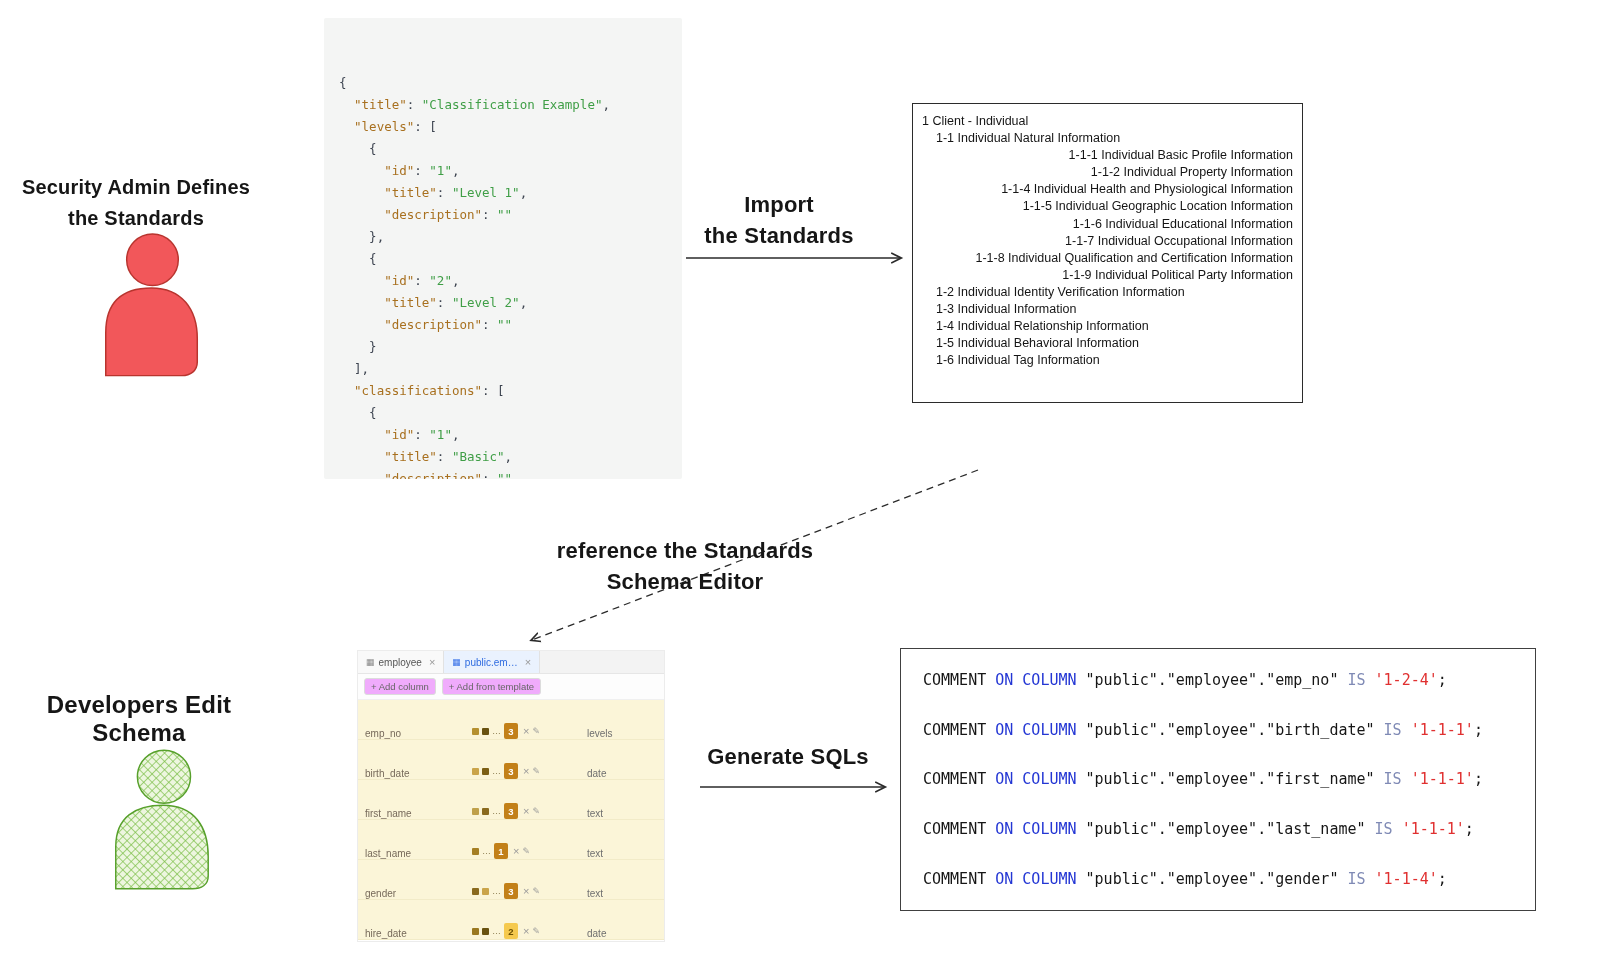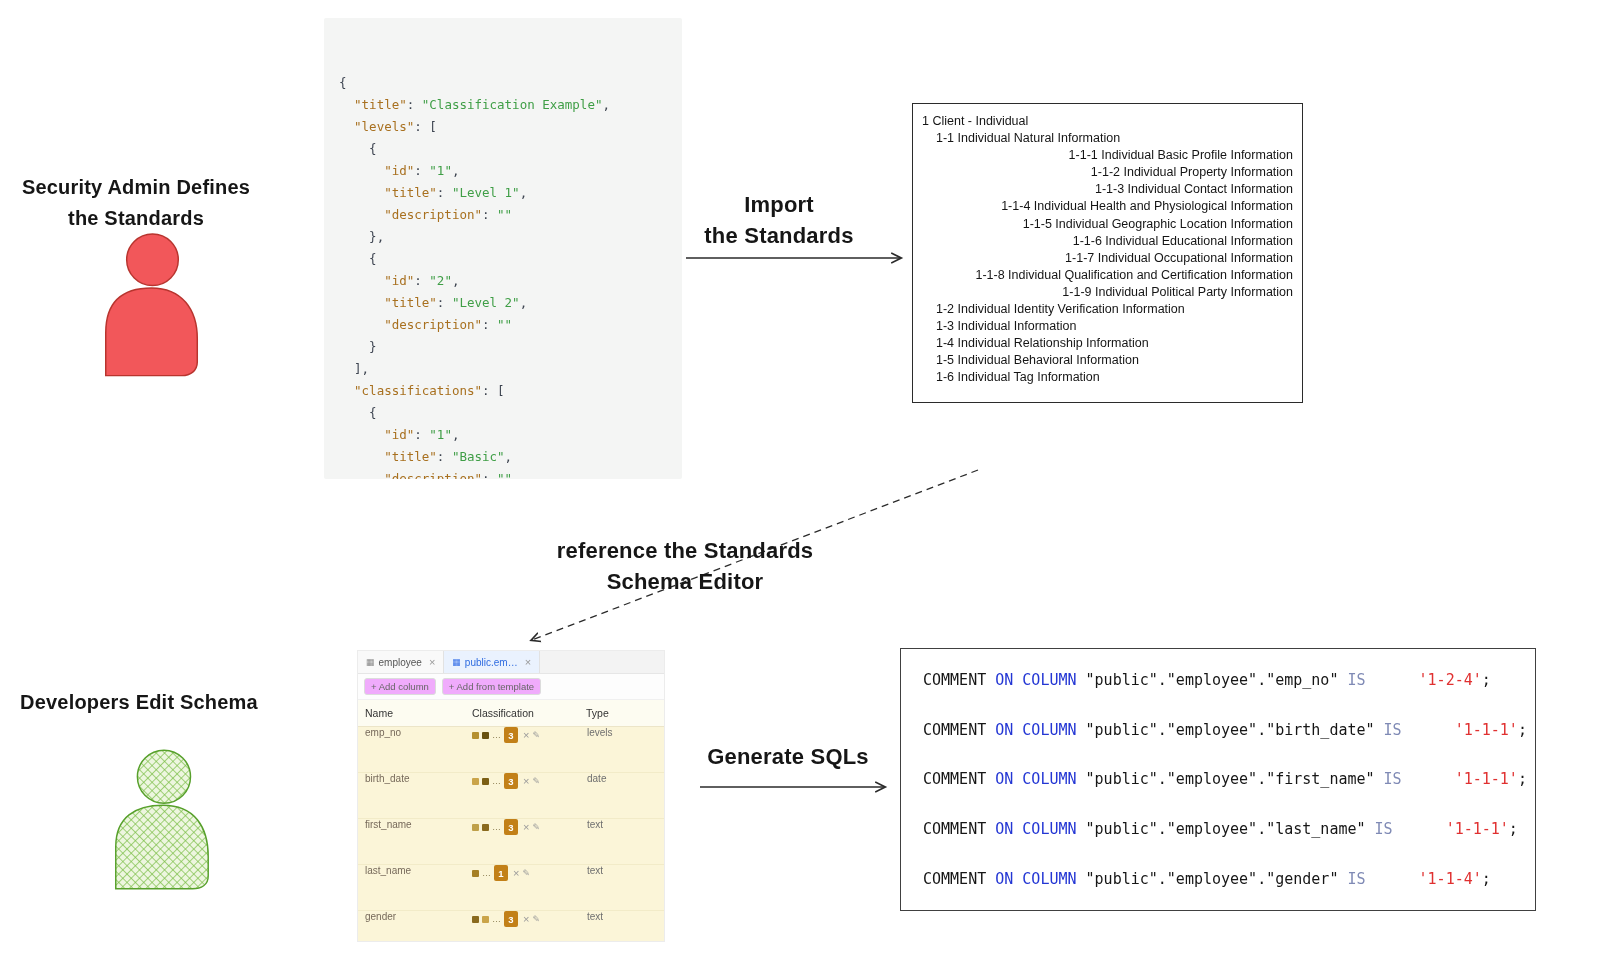--- a/index.html
+++ b/index.html
@@ -5,21 +5,21 @@
   * { margin:0; padding:0; box-sizing:border-box; }
   html,body { background:#ffffff; }
   body { font-family:"Liberation Sans", sans-serif; }
 
   .canvas { position:relative; width:1600px; height:975px; background:#fff; overflow:hidden; }
 
   .overlay { position:absolute; left:0; top:0; pointer-events:none; }
 
   .label { position:absolute; text-align:center; font-weight:700; color:#161616; letter-spacing:.2px; }
   .admin-label { left:6px; top:172px; width:260px; font-size:20px; line-height:31px; }
-  .dev-label   { left:8px; top:691px; width:262px; font-size:20px;text-align:center; }
+  .dev-label   { left:8px; top:691px; width:262px; font-size:24px;text-align:center; }
   .import-label{ left:654px; top:189px; width:250px; font-size:22px; line-height:31px; }
   .ref-label   { left:520px; top:535px; width:330px; font-size:22px; line-height:31px; }
   .gen-label   { left:668px; top:744px; width:240px; font-size:22px; }
 
   .person { position:absolute; }
   .red-person   { left:96px;  top:233px; width:112px; height:145px; }
   .green-person { left:102px; top:748px; width:118px; height:143px; }
 
   
   .code { position:absolute; left:324px; top:18px; width:358px; height:461px; background:#f4f5f4;
@@ -50,42 +50,42 @@
   .toolbar { display:flex; gap:6px; align-items:center; height:26px; padding:0 6px; background:#fdfdfd;
              border-bottom:1px solid #f0f0f0; }
   .tbtn { border:1px solid #dcdcdc; border-radius:3px; padding:2px 6px; font-size:9.5px; color:#666;
           background:#f0abfc; font-family:"Liberation Sans", sans-serif; }
   .ed-head { display:flex; height:27px; align-items:center; background:#fdfcf1; border-bottom:1px solid #ece5c8;
              font-size:10.5px; color:#333; }
   .colw-name { width:114px; padding-left:7px; }
   .colw-class{ width:114px; }
   .ed-head .colw-class, .ed-head .colw-type { padding-left:0; }
   .colw-type { flex:1; }
-  .ed-row { display:flex; align-items:flex-start; height:46px; background:#fbf5d8; border-bottom:1px solid #f2ebc8; }
+  .ed-row { display:flex; align-items:flex-end; height:40px; background:#fbf5d8; border-bottom:1px solid #f2ebc8; }
   .ed-name { font-size:10px; color:#76695a; }
   .ed-class { display:flex; align-items:center; gap:3px; }
   .chip { width:7px; height:7px; display:inline-block; border-radius:1px; }
   .ed-more { color:#8a7c50; font-size:9px; }
   .badge { min-width:14px; height:16px; border-radius:2px; display:inline-flex; align-items:center;
            justify-content:center; font-size:9.5px; font-weight:700; padding:0 2px; }
   .ed-x { color:#9a9a9a; font-size:11px; margin-left:2px; }
   .ed-pencil { color:#9a9a9a; font-size:9px; }
   .ed-type { font-size:10px; color:#6f6f6f; padding-left:1px; }
   .ed-row .colw-type { flex:1; }
 
   
   .sqlbox { position:absolute; left:900px; top:648px; width:636px; height:263px; background:#fff;
             border:1.5px solid #404040; display:flex; flex-direction:column; justify-content:space-around;
             padding:6px 22px; font-family:"DejaVu Sans Mono", monospace; font-size:15px; color:#161616;
             white-space:pre; }
   .sql-k { color:#161616; }
   .sql-b { color:#2336d4; }
   .sql-t { color:#161616; }
   .sql-is{ color:#7f8ab5;margin-top:8px; }
-  .sql-v { color:#e03030;margin-left:44px; }
+  .sql-v { color:#e03030; }
 </style>
 </head>
 <body>
 
 <div class="canvas">
 
   <svg class="overlay" width="1600" height="975">
     <defs>
       <marker id="arr" viewBox="0 0 10 10" refX="7" refY="5" markerWidth="9" markerHeight="9" orient="auto">
         <path d="M0,1 L8,5 L0,9" fill="none" stroke="#2a2a2a" stroke-width="1.4"></path>
@@ -113,21 +113,20 @@
     <div>Import</div>
     <div>the Standards</div>
   </div>
 
   <div class="standards">
     <div class="std-list">
         <div class="std-item indent-0">1 Client - Individual</div>
         <div class="std-item indent-1">1-1 Individual Natural Information</div>
         <div class="std-item indent-2">1-1-1 Individual Basic Profile Information</div>
         <div class="std-item indent-2">1-1-2 Individual Property Information</div>
-        <div class="std-item indent-2">1-1-3 Individual Contact Information</div>
         <div class="std-item indent-2">1-1-4 Individual Health and Physiological Information</div>
         <div class="std-item indent-2">1-1-5 Individual Geographic Location Information</div>
         <div class="std-item indent-2">1-1-6 Individual Educational Information</div>
         <div class="std-item indent-2">1-1-7 Individual Occupational Information</div>
         <div class="std-item indent-2">1-1-8 Individual Qualification and Certification Information</div>
         <div class="std-item indent-2">1-1-9 Individual Political Party Information</div>
         <div class="std-item indent-1">1-2 Individual Identity Verification Information</div>
         <div class="std-item indent-1">1-3 Individual Information</div>
         <div class="std-item indent-1">1-4 Individual Relationship Information</div>
         <div class="std-item indent-1">1-5 Individual Behavioral Information</div>
@@ -163,25 +162,20 @@
       <div class="tab active">
         <span class="tab-icon">▦</span>
         <span>public.em…</span>
         <span class="tab-close">×</span>
       </div>
     </div>
     <div class="toolbar">
       <button class="tbtn">+ Add column</button>
       <button class="tbtn">+ Add from template</button>
     </div>
-    <div class="ed-head">
-      <span class="colw-name">Name</span>
-      <span class="colw-class">Classification</span>
-      <span class="colw-type">Type</span>
-    </div>
     <div class="ed-rows">
         <div class="ed-row">
           <span class="colw-name ed-name">emp_no</span>
           <span class="colw-class ed-class">
             <span class="chip" style="background:#b5902f"></span>
             <span class="chip" style="background:#69520f"></span>
             <span class="ed-more">…</span>
             <span class="badge" style="background:#c28018;color:#ffffff">3</span>
             <span class="ed-x">×</span>
             <span class="ed-pencil">✎</span>

